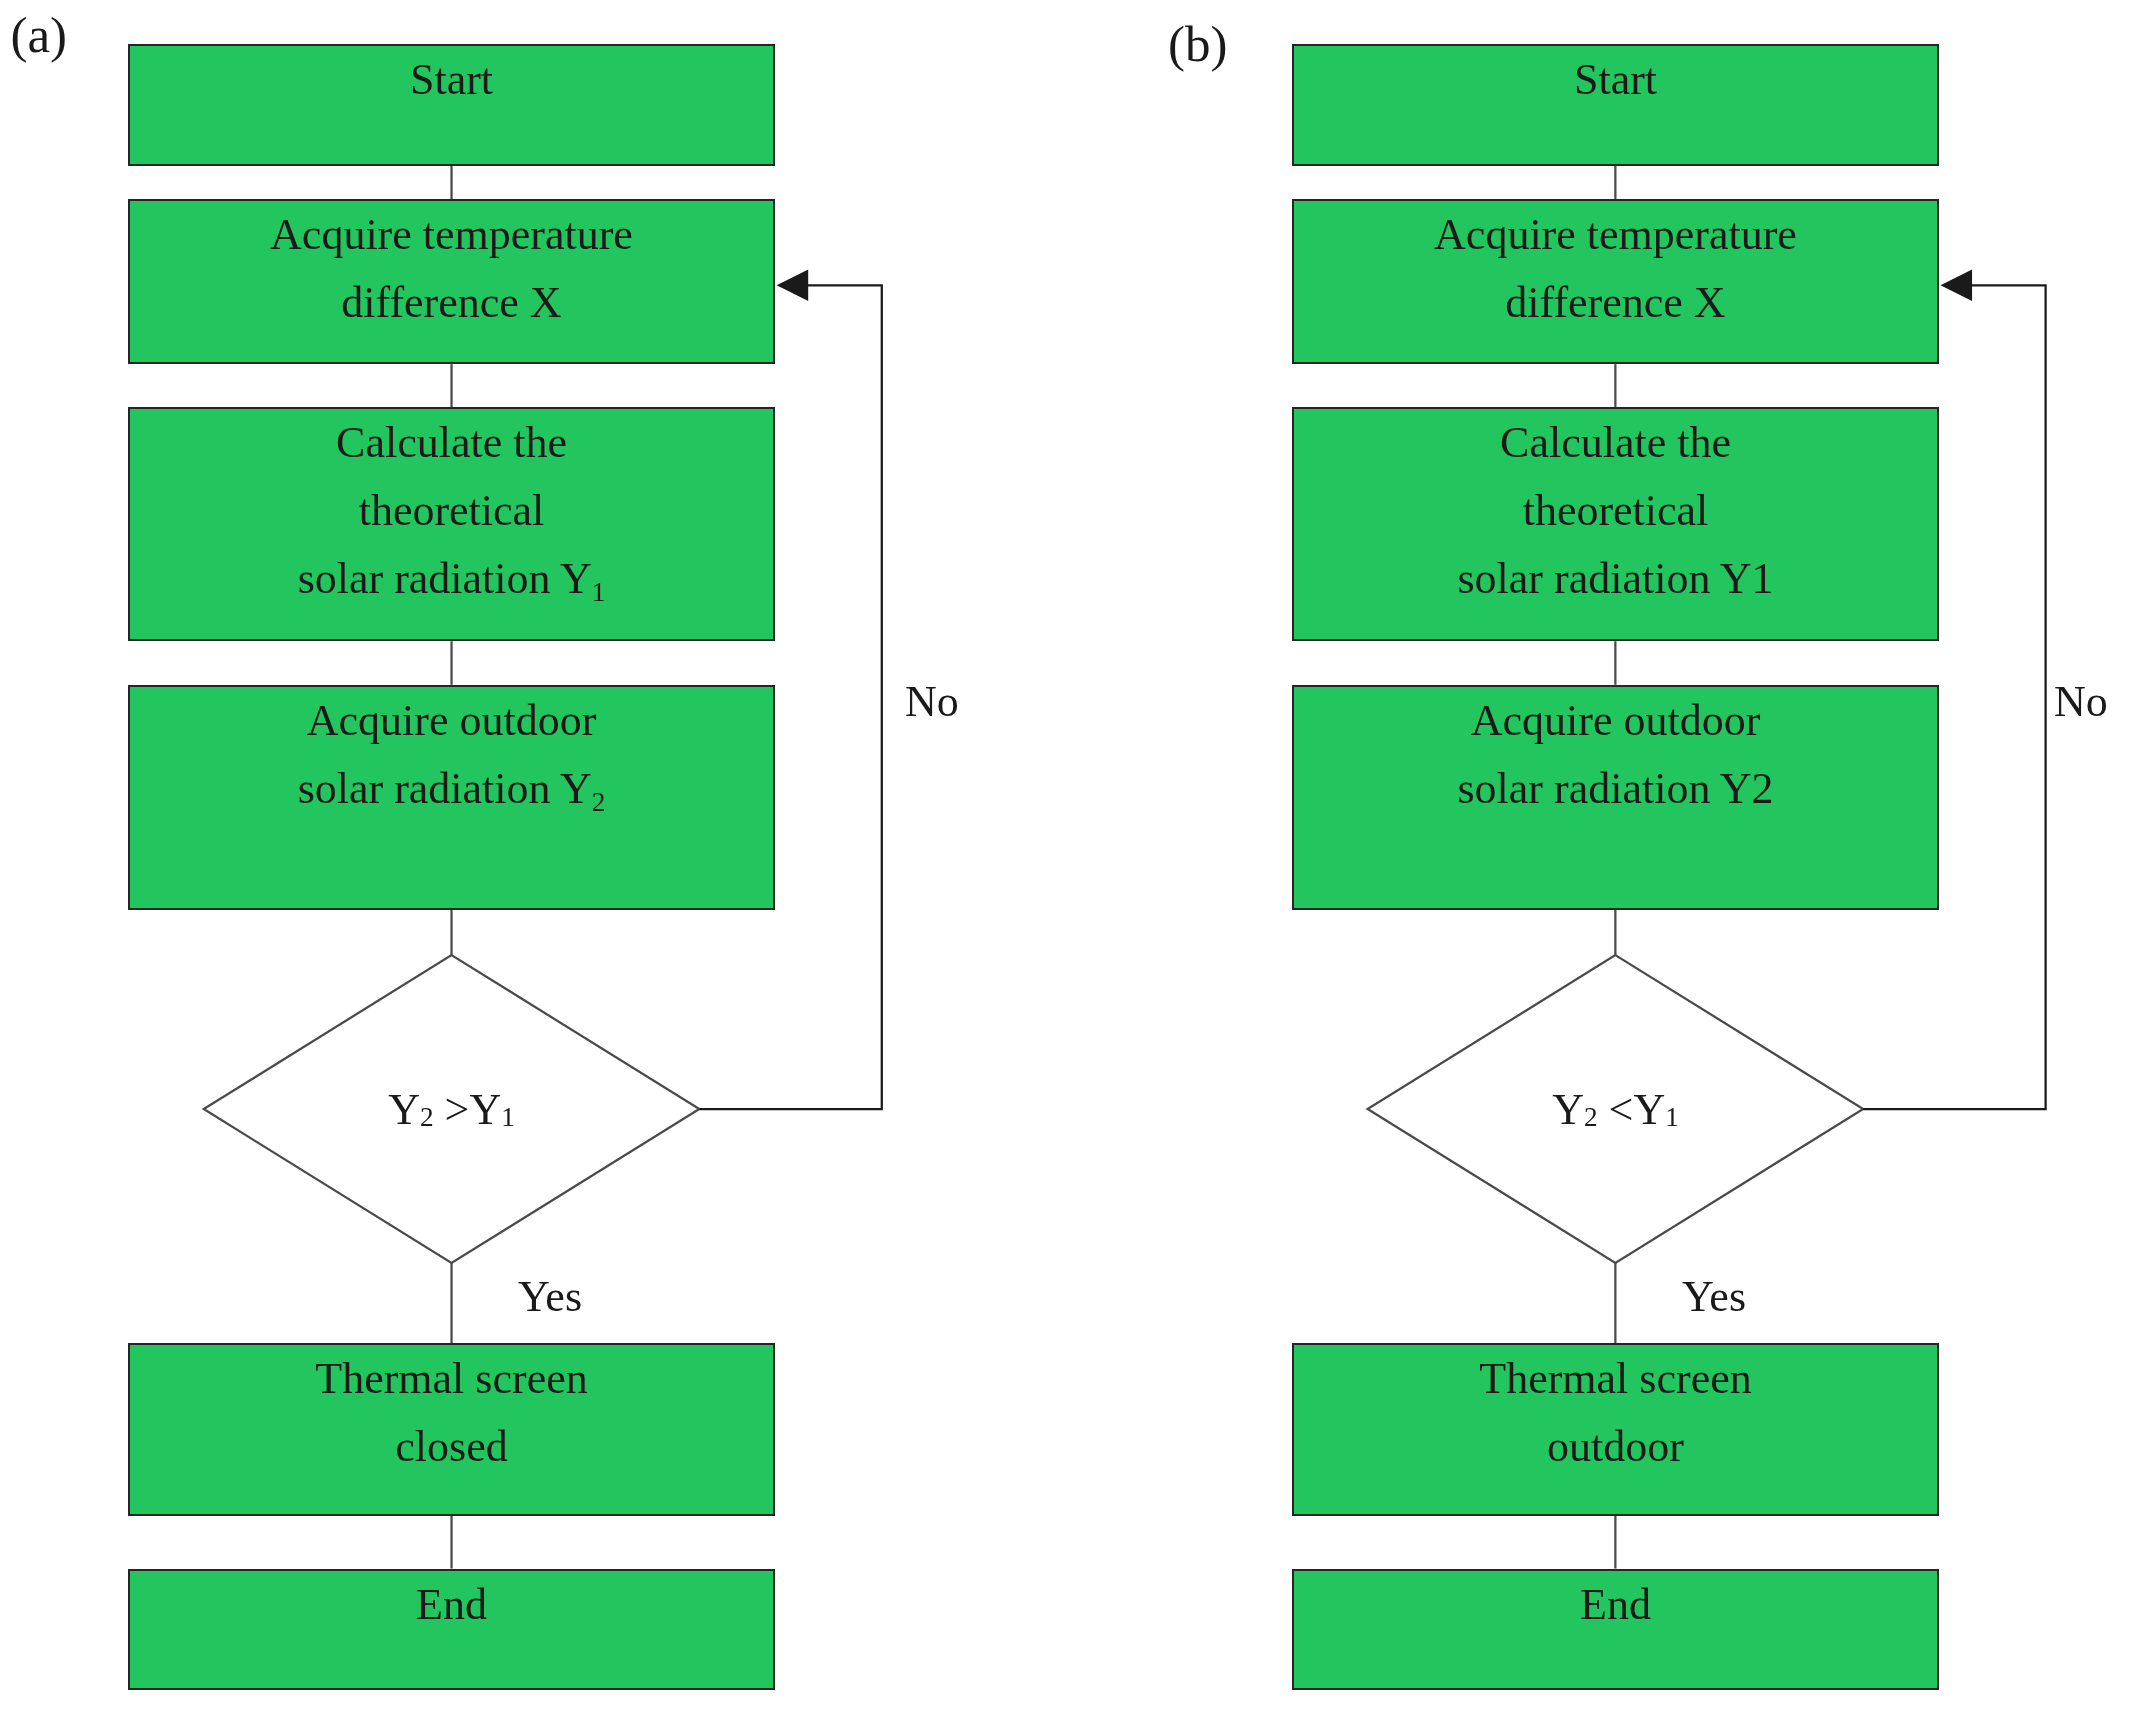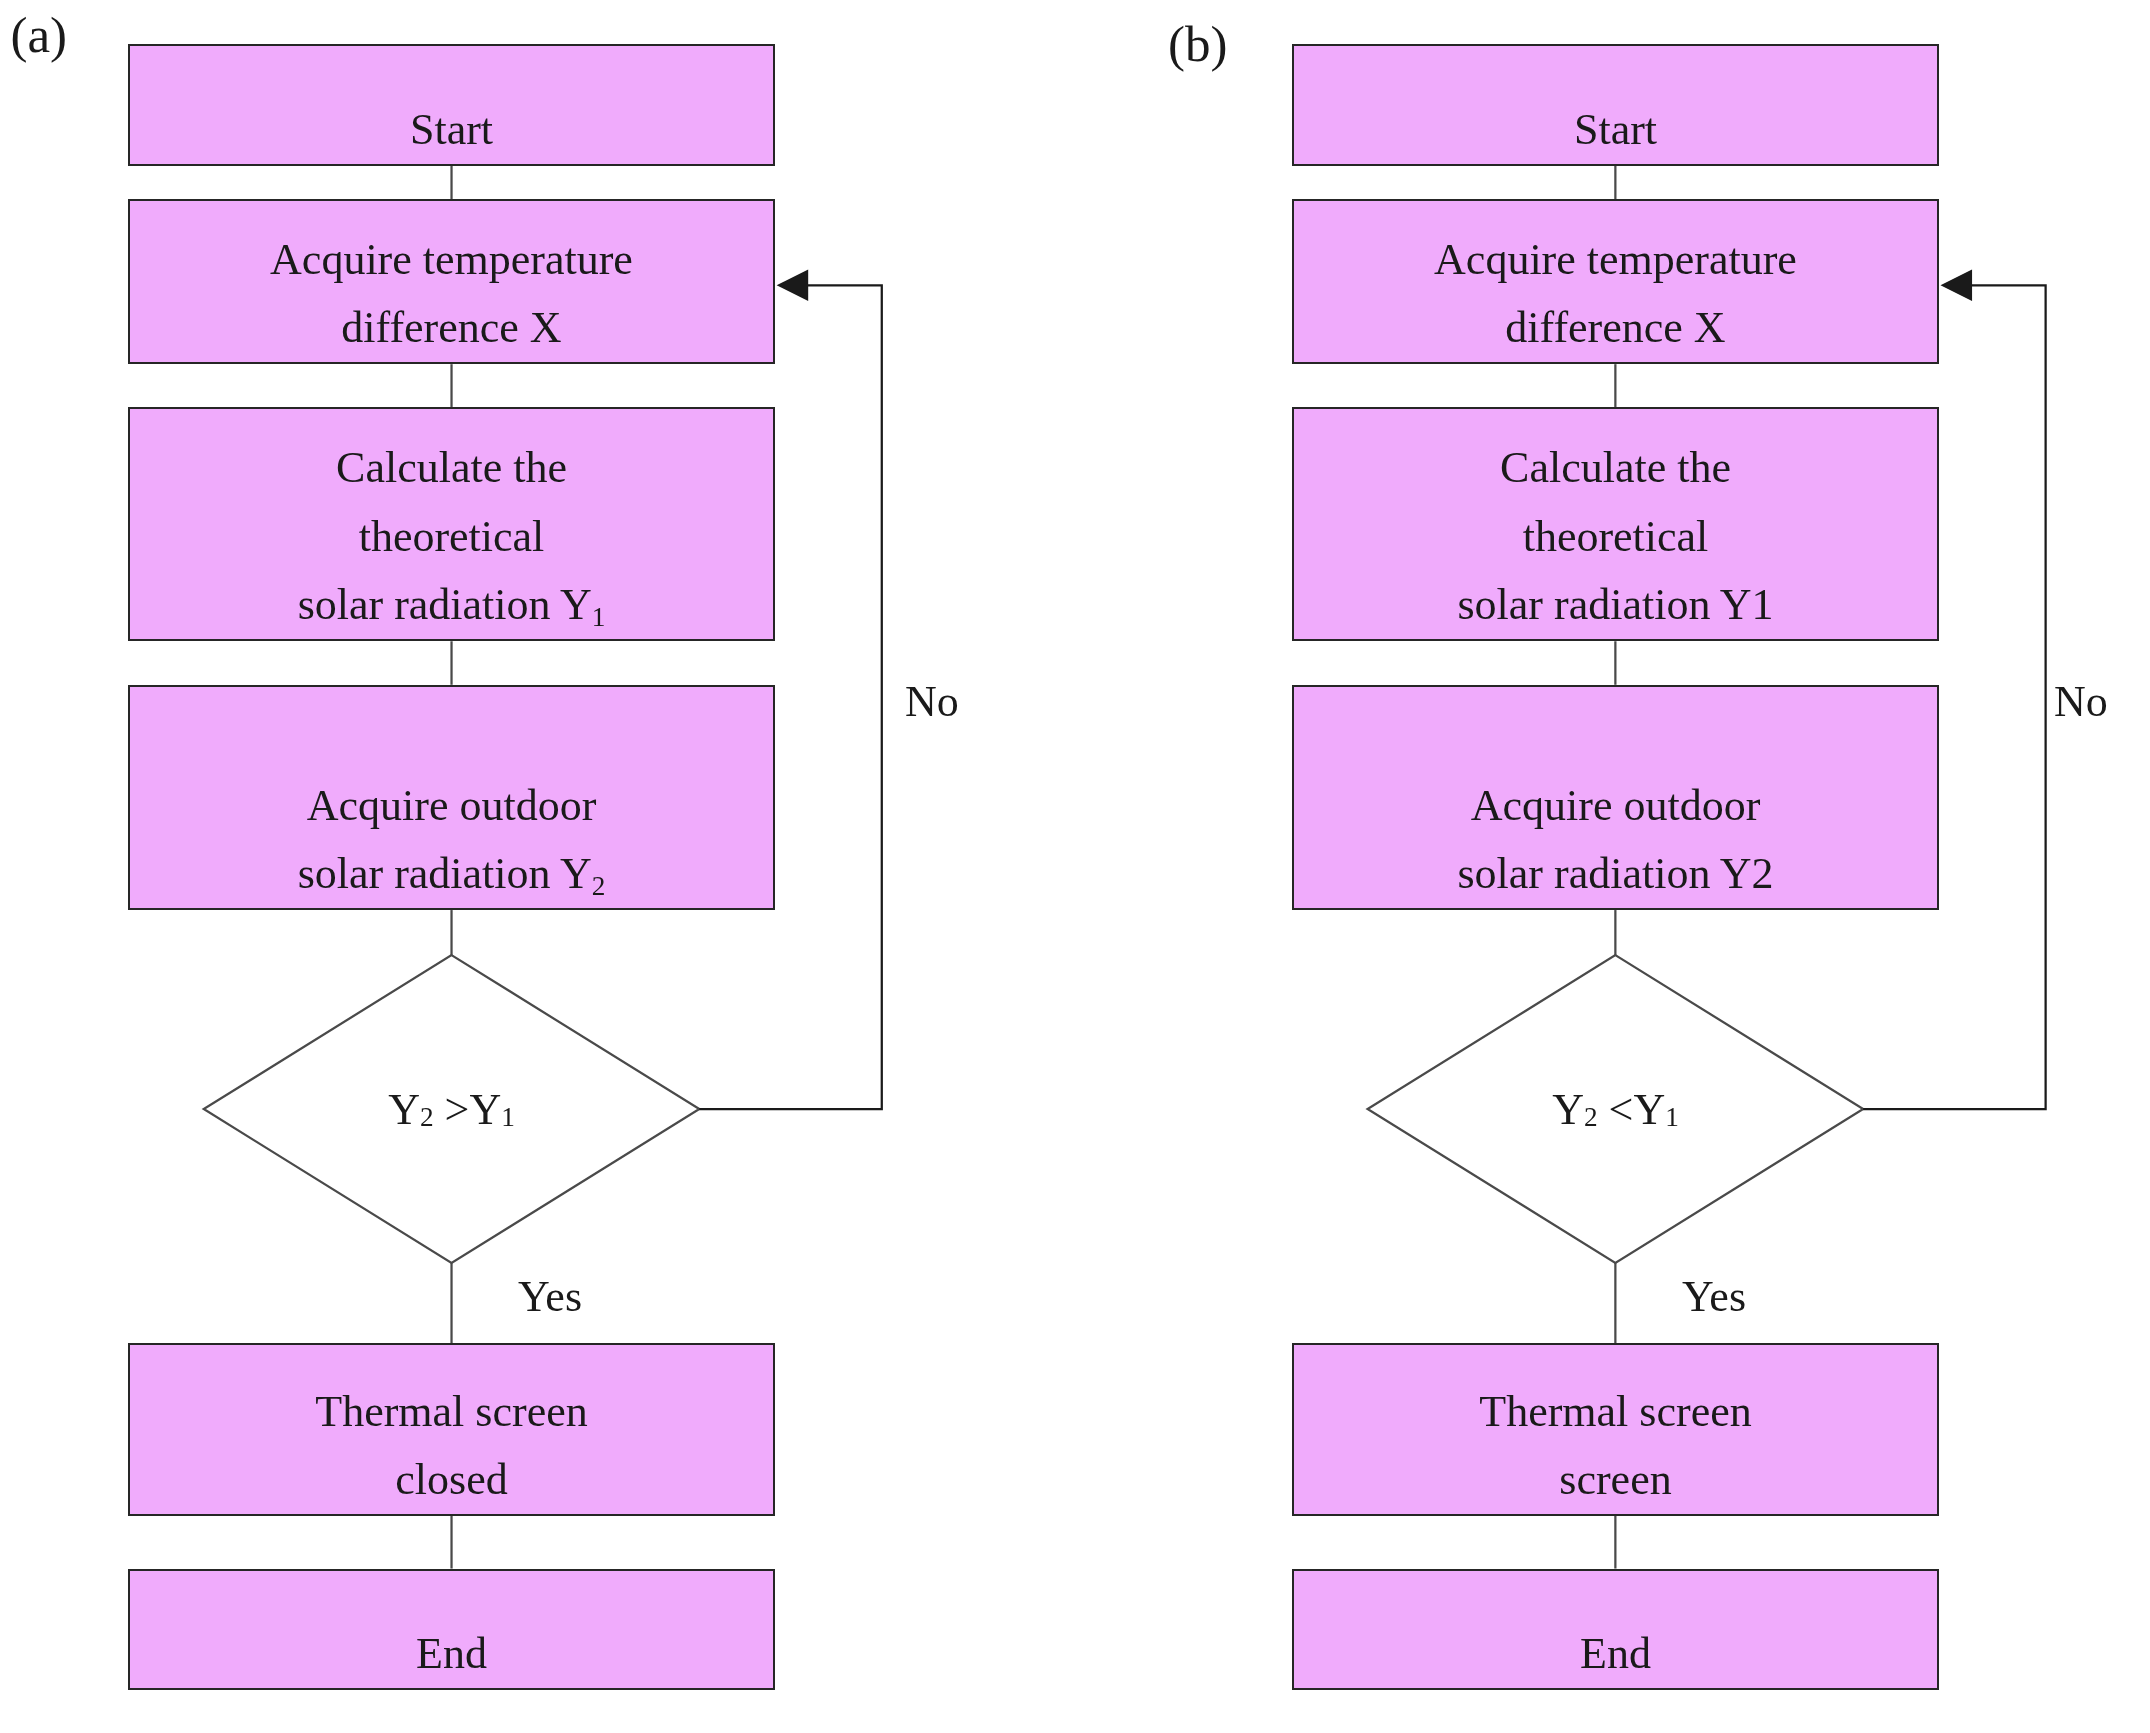--- a/index.html
+++ b/index.html
@@ -19,25 +19,25 @@
   }
   svg.wires {
     position: absolute;
     left: 0; top: 0;
     width: 2151px;
     height: 1733px;
   }
   .node {
     position: absolute;
     border: 2.3px solid #262626;
-    background: #f0abfc;
+    background: #22c55e;
     display: flex;
     flex-direction: column;
     align-items: center;
-    justify-content: flex-end;
+    justify-content: flex-start;
     text-align: center;
     font-size: 44px;
     line-height: 1.55;
     box-sizing: border-box;
   }
   .node .ln { white-space: pre; }
   sub {
     font-size: 0.62em;
     line-height: 0;
     vertical-align: baseline;
@@ -153,21 +153,21 @@
 
   <div class="dlabel" style="left:1428px; top:1057px; width:375px; height:105px;">
     <span>Y</span><sub>2</sub><span> &lt;</span><span>Y</span><sub>1</sub>
   </div>
 
   <div class="edge-label" style="left:1682px; top:1271px;">Yes</div>
   <div class="edge-label" style="left:2054px; top:676px;">No</div>
 
   <div class="node" style="left:1292px; top:1343px; width:647px; height:173px;">
     <div class="ln">Thermal screen</div>
-    <div class="ln">screen</div>
+    <div class="ln">outdoor</div>
   </div>
 
   <div class="node" style="left:1292px; top:1569px; width:647px; height:121px;">
     <div class="ln">End</div>
   </div>
 
 </div>
 
 
 </body></html>

